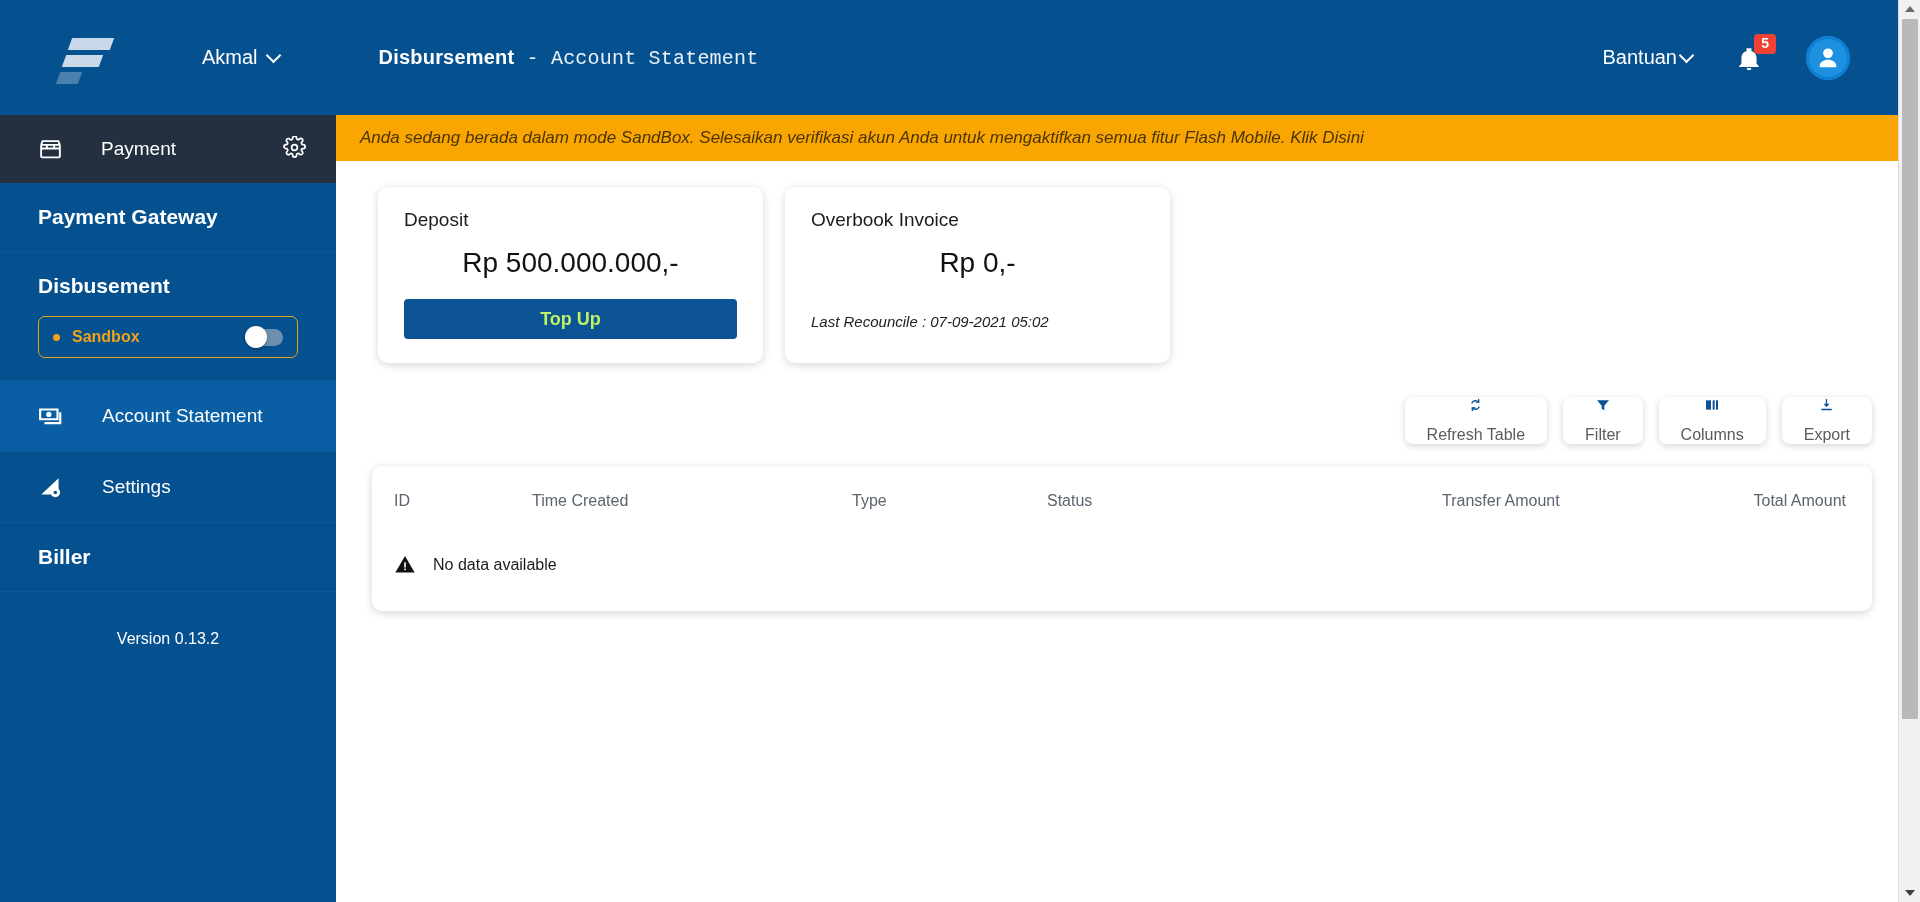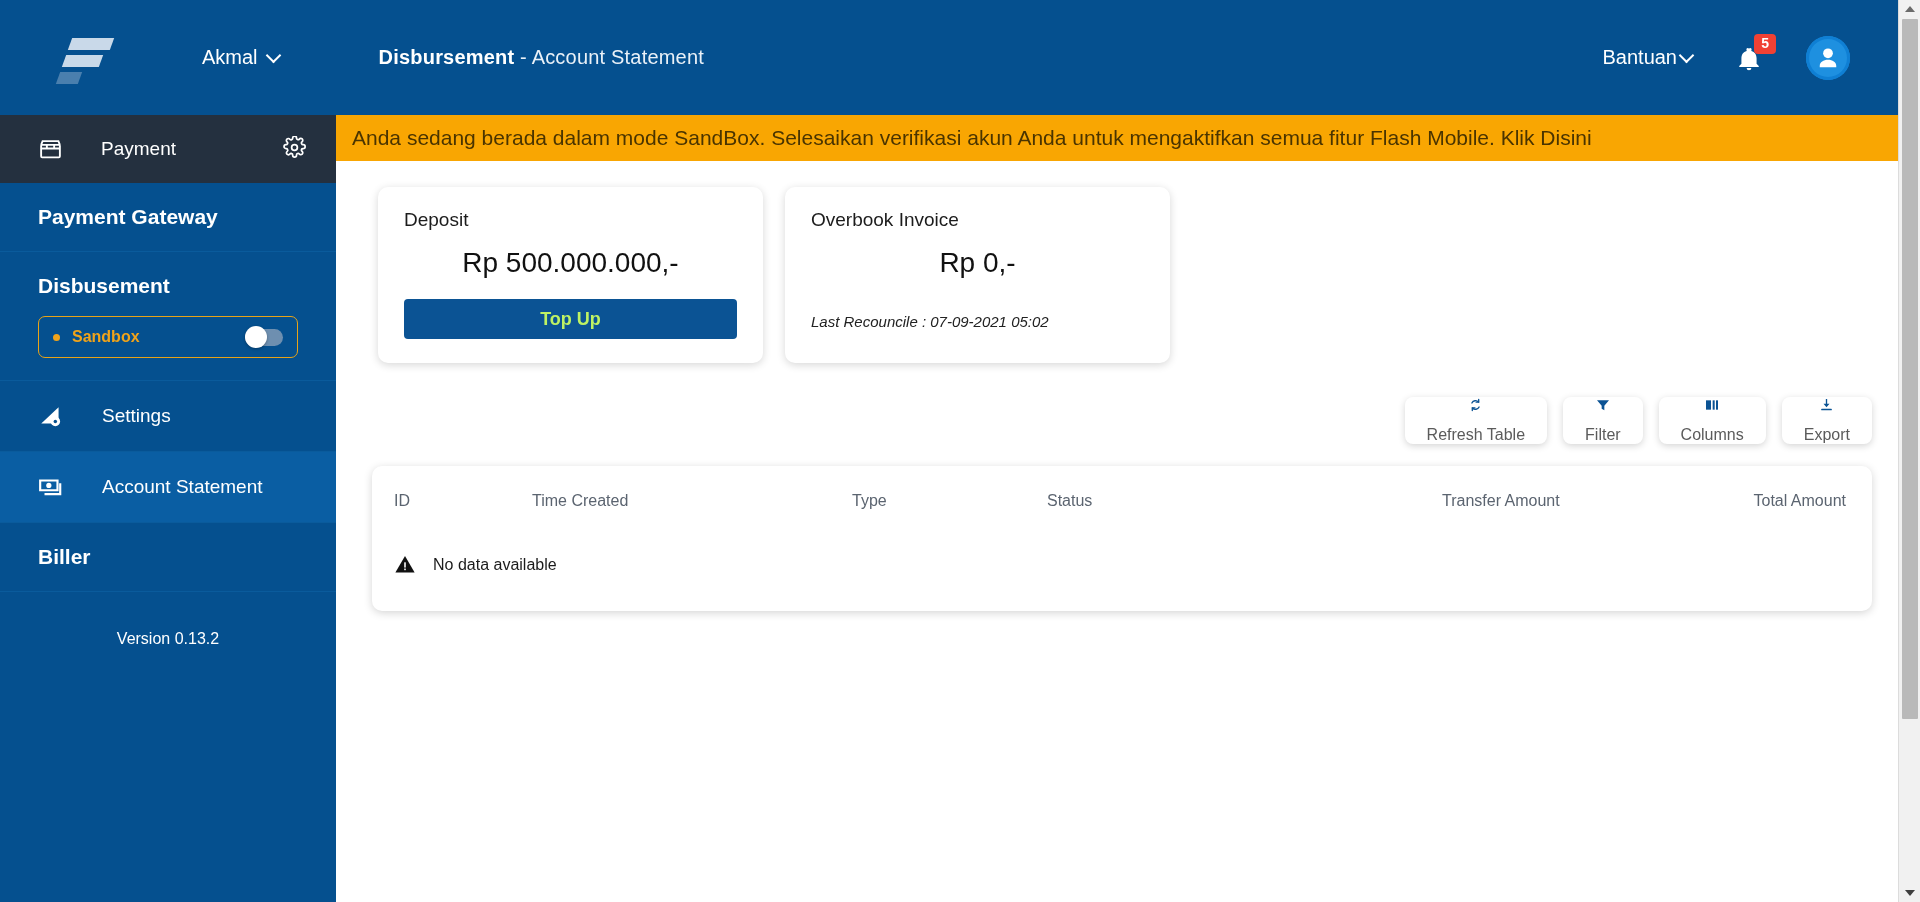--- a/index.html
+++ b/index.html
@@ -34,21 +34,21 @@
 
   .acct-menu {
     display: flex; align-items: center; gap: 10px;
     color: #ffffff; font-size: 20px; margin-left: 72px; cursor: pointer;
   }
   .chev { width: 11px; height: 11px; border-right: 2.4px solid #ffffff;
     border-bottom: 2.4px solid #ffffff; transform: rotate(45deg); margin-top: -5px; }
 
   .page-title { margin-left: 100px; color: #eaf1f8; font-size: 20px; letter-spacing: .2px; }
   .page-title b { font-weight: 700; color: #ffffff; }
-  .page-title span.sep { font-weight: 400; }
+  .page-title span.sep { font-weight: 400; font-family: Liberation Mono, monospace; }
 
   .top-right { margin-left: auto; display: flex; align-items: center; gap: 40px; padding-right: 40px; }
   .help-menu { display: flex; align-items: center; gap: 4px; color: #ffffff; font-size: 20px; cursor: pointer; }
   .bell-wrap { position: relative; cursor: pointer; width: 34px; height: 40px; }
   .bell { position:absolute; left:4px; top:8px; }
   .badge {
     position: absolute; top: -4px; right: -10px;
     background: #f04134; color: #fff; font-size: 14px; font-weight: 700;
     border-radius: 4px; padding: 1px 7px 2px; line-height: 1.25;
   }
@@ -111,23 +111,24 @@
   .sb-item.active { background: #0a5ea3; }
   .sb-item .ic { width: 26px; display: flex; align-items: center; justify-content: center; }
   .sb-item .lbl { margin-left: 16px; }
 
   .version { text-align: center; color: #ffffff; font-size: 16px; padding-top: 38px; }
 
   
   .content { flex: 1 1 auto; background: #ffffff; display: flex; flex-direction: column; min-width: 0; position: relative; }
 
   .banner {
-    background: #f9a602; color: #4a3400; font-size: 21px;
-    height: 46px; display: flex; align-items: center; padding-left: 16px;
+    background: #f9a602; color: #4a3400; font-size: 17px;
+    height: 46px; display: flex; align-items: center; padding-left: 24px;
     margin-right: 22px;
+    font-style: italic;
   }
 
   .cards { display: flex; gap: 22px; padding: 26px 0 0 42px; }
   .card {
     background: #ffffff; border-radius: 10px;
     box-shadow: 0 2px 8px rgba(0,0,0,.16);
     width: 385px; padding: 22px 26px 24px;
   }
   .card-title { font-size: 19px; color: #1c1c1c; font-weight: 400; }
   .card-amount { font-size: 28px; text-align: center; margin-top: 16px; color: #111; font-weight: 400; }
@@ -248,40 +249,40 @@
         </div>
         <div class="sandbox-box">
           <span class="sandbox-dot"></span>
           <span class="sandbox-label">Sandbox</span>
           <span class="toggle">
             <span class="knob"></span>
           </span>
         </div>
       </div>
 
+      <div class="sb-item active">
+        <span class="ic">
+          <svg width="26" height="26" viewBox="0 0 24 24" fill="#ffffff">
+            <path d="M2 6h16v9H2z" fill="none" stroke="#ffffff" stroke-width="2"></path>
+            <circle cx="10" cy="10.5" r="2.4"></circle>
+            <path d="M20.5 8.5v10H6" fill="none" stroke="#ffffff" stroke-width="2"></path>
+          </svg>
+        </span>
+        <span class="lbl">Account Statement</span>
+      </div>
+
       <div class="sb-item">
         <span class="ic">
           <svg width="26" height="26" viewBox="0 0 24 24">
             <path d="M3 19 19 4v15z" fill="#ffffff"></path>
             <circle cx="16" cy="17" r="4.4" fill="#ffffff"></circle>
             <circle cx="16" cy="17" r="1.6" fill="#05508f"></circle>
           </svg>
         </span>
         <span class="lbl">Settings</span>
-      </div>
-
-      <div class="sb-item active">
-        <span class="ic">
-          <svg width="26" height="26" viewBox="0 0 24 24" fill="#ffffff">
-            <path d="M2 6h16v9H2z" fill="none" stroke="#ffffff" stroke-width="2"></path>
-            <circle cx="10" cy="10.5" r="2.4"></circle>
-            <path d="M20.5 8.5v10H6" fill="none" stroke="#ffffff" stroke-width="2"></path>
-          </svg>
-        </span>
-        <span class="lbl">Account Statement</span>
       </div>
 
       <div class="sb-section">
         <span>Biller</span>
       </div>
 
       <div class="version">Version 0.13.2</div>
     </div>
 
     <div class="content">

